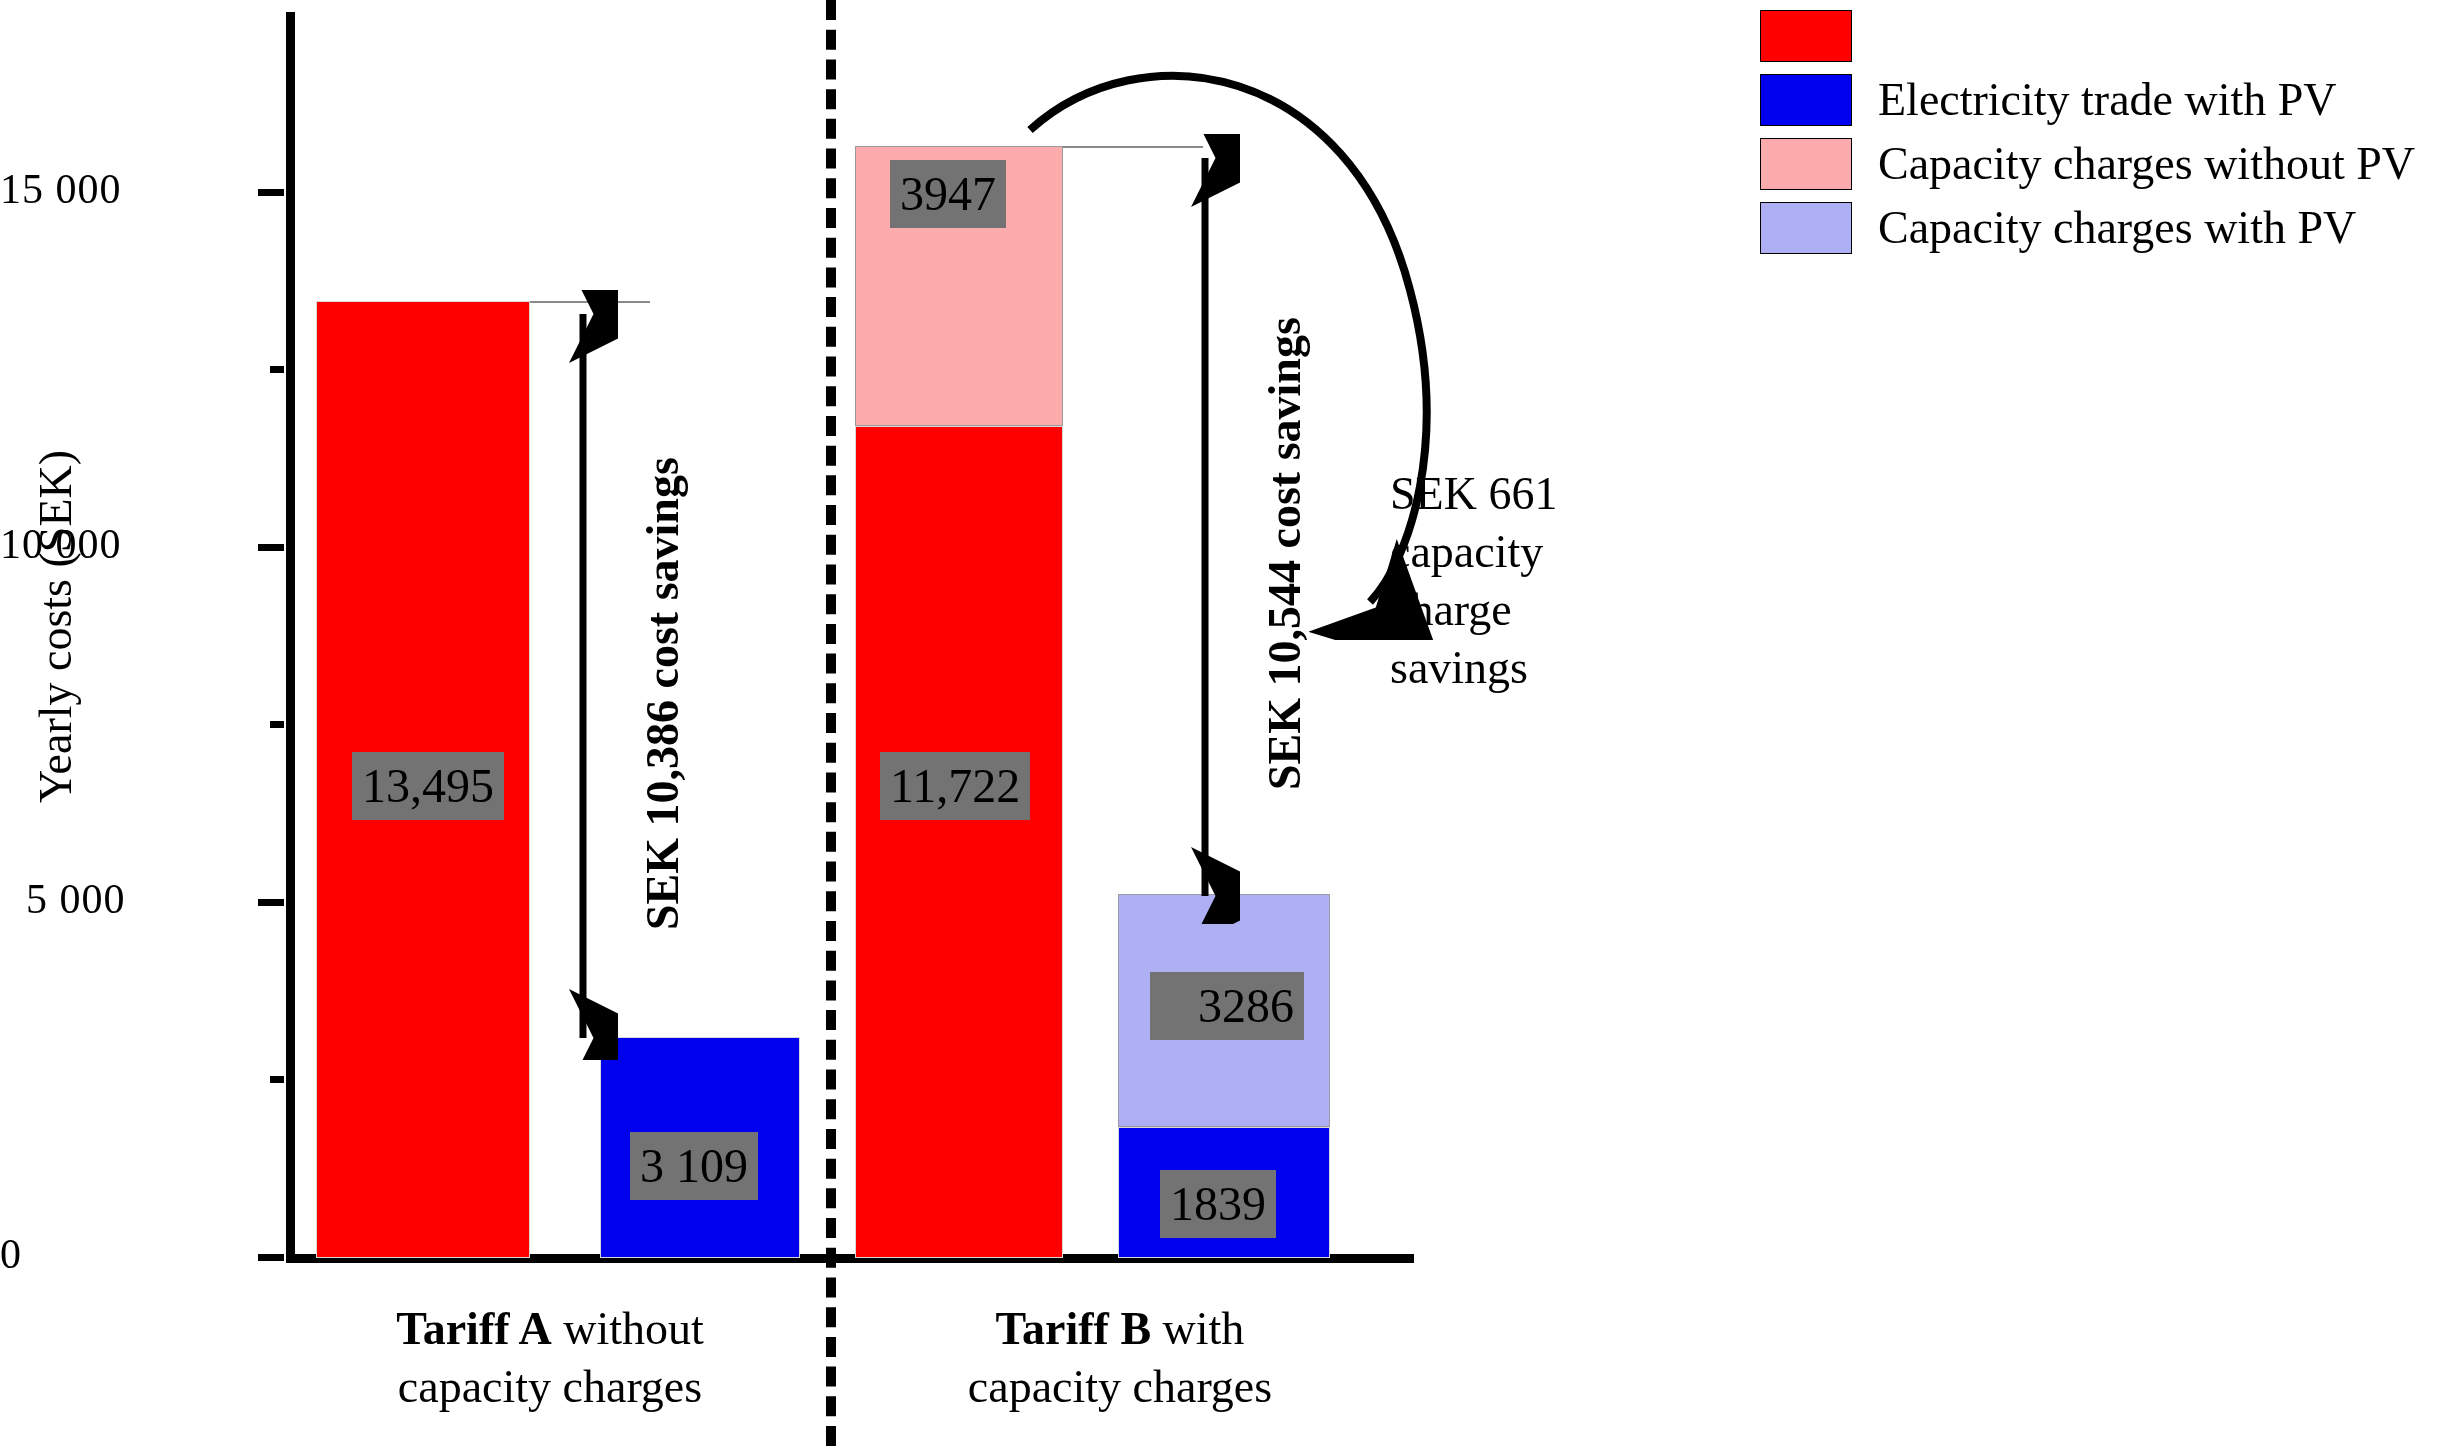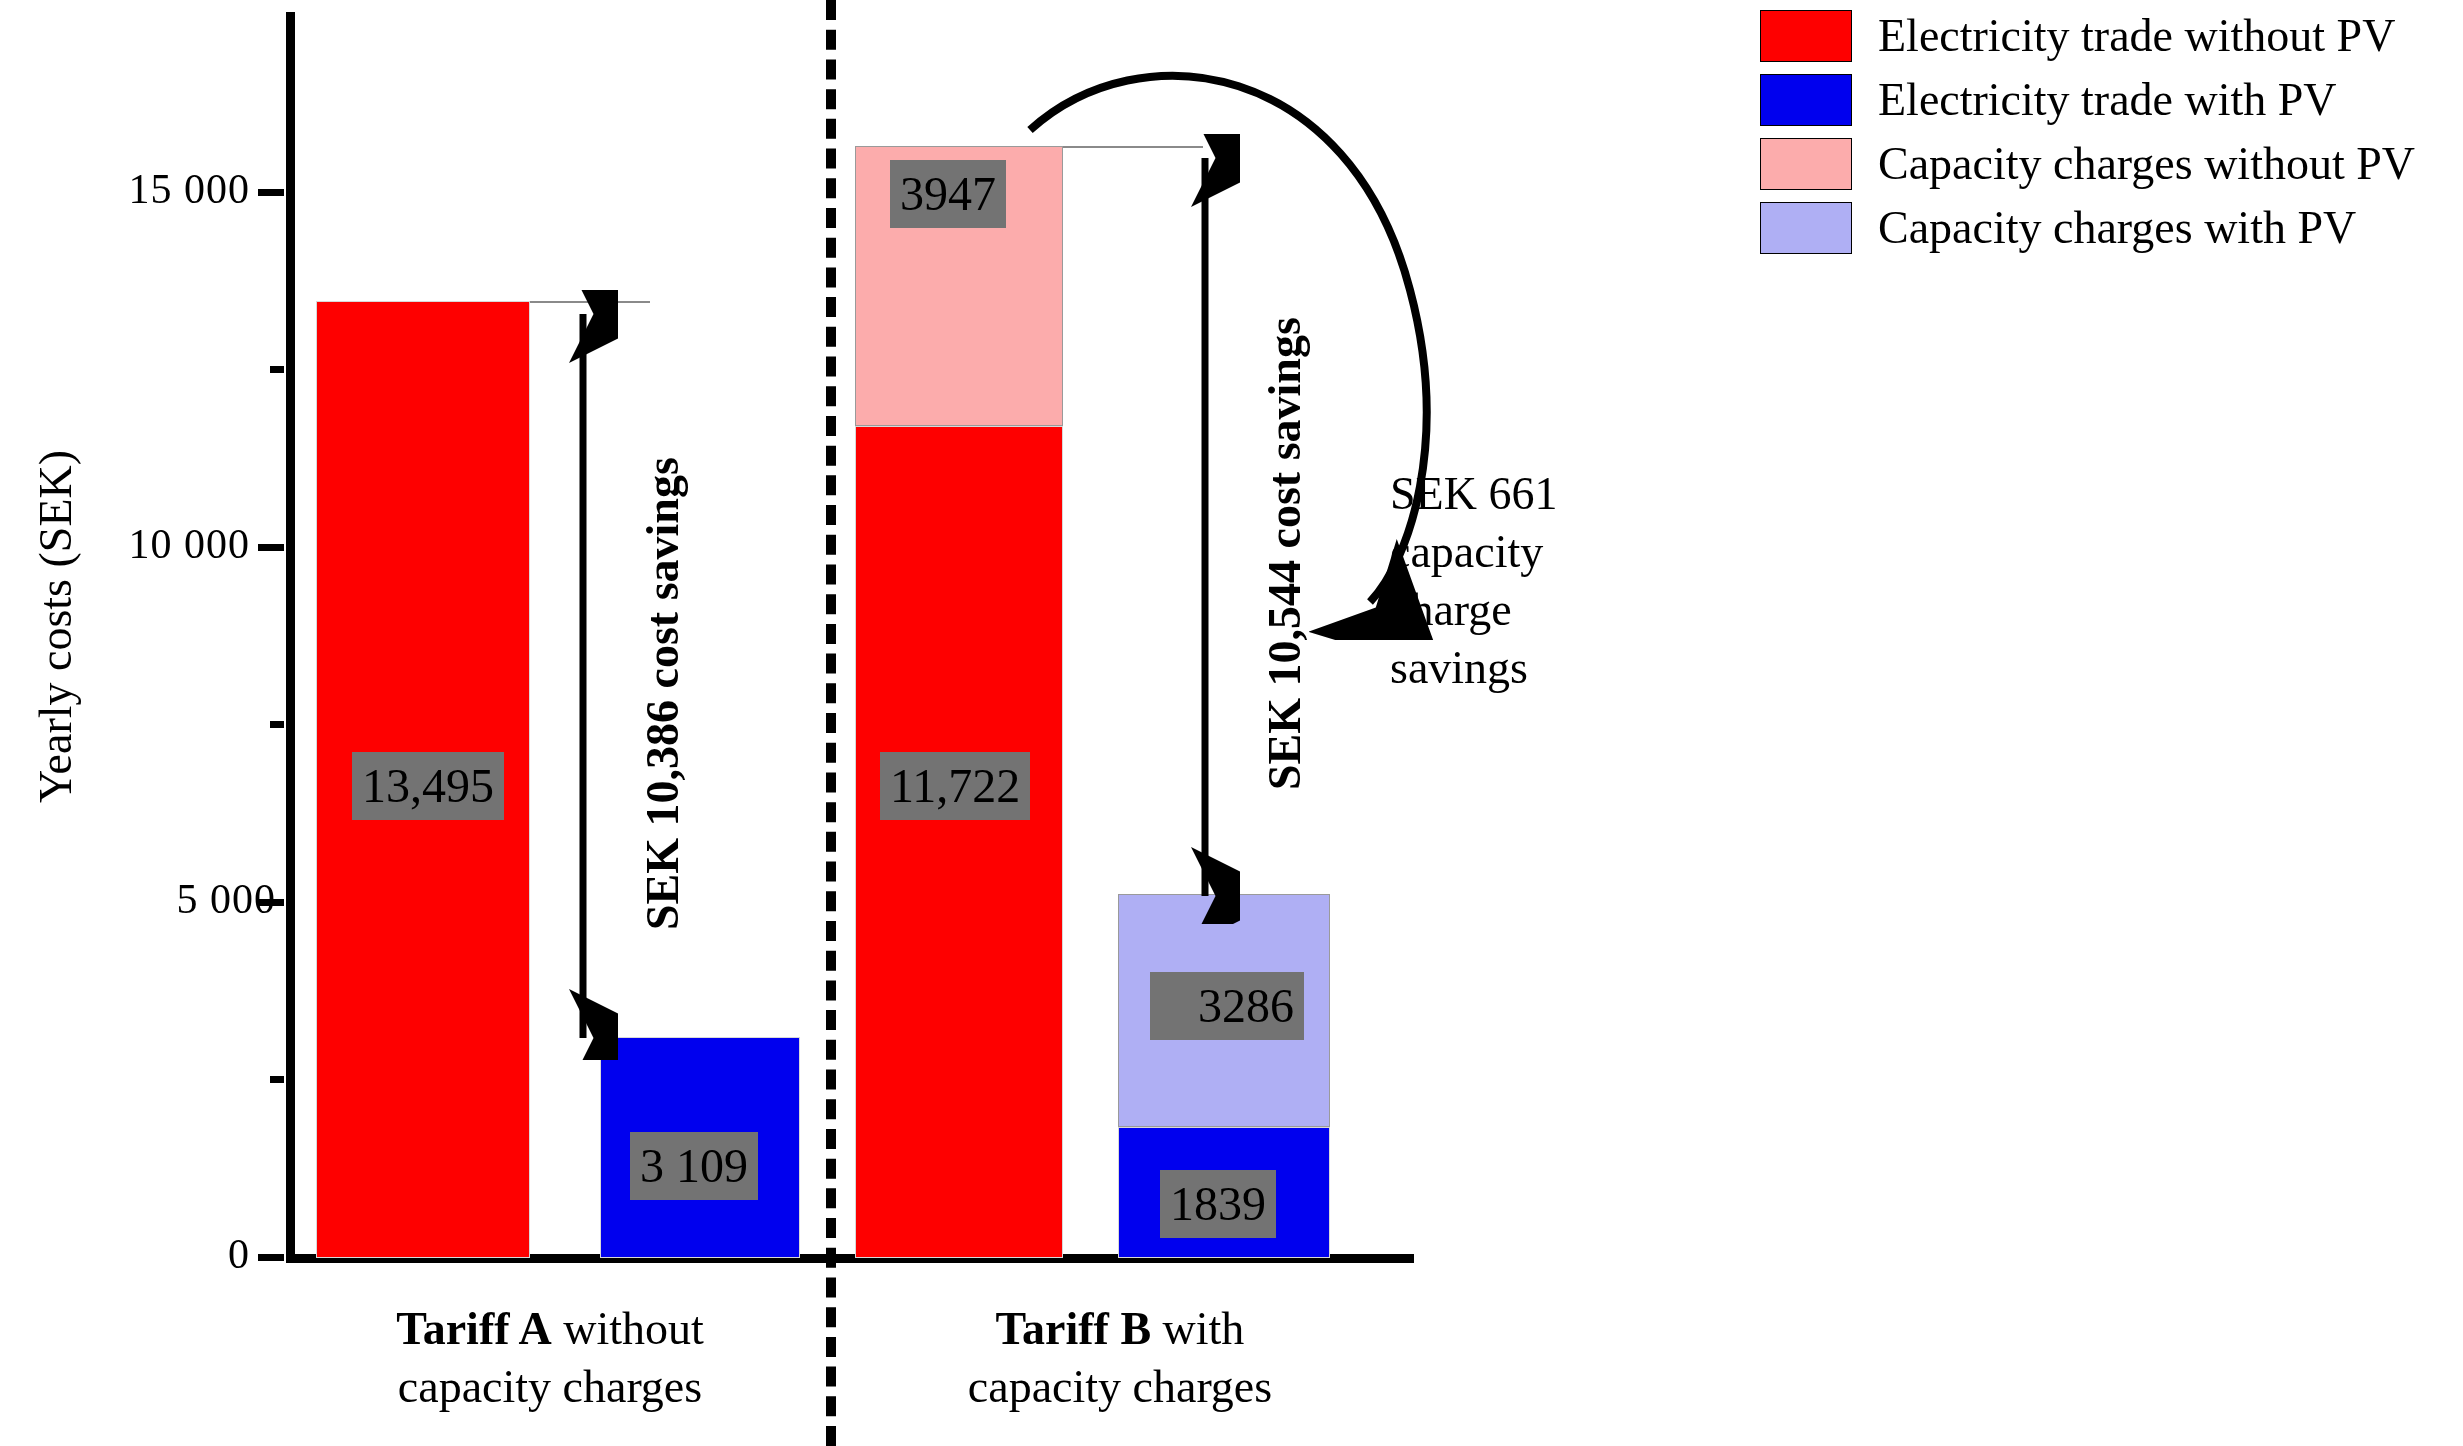--- a/index.html
+++ b/index.html
@@ -8,21 +8,21 @@
 
   .plot{position:absolute;left:0;top:0;width:1700px;height:1446px;}
 
   
   #y-axis-line{position:absolute;left:286px;top:12px;width:9px;height:1250px;background:#000;}
   #x-axis-line{position:absolute;left:286px;top:1254px;width:1128px;height:9px;background:#000;}
 
   .tick-major{position:absolute;width:26px;height:7px;background:#000;}
   .tick-minor{position:absolute;width:14px;height:7px;background:#000;}
 
-  .ytick-label{position:absolute;right:0;text-align:right;font-size:42px;line-height:42px;
+  .ytick-label{position:absolute;right:0;font-size:42px;line-height:42px;
                white-space:nowrap;letter-spacing:1px;}
 
   #y-axis-title{position:absolute;left:-205px;top:600px;width:520px;text-align:center;
                 font-size:46px;transform:rotate(-90deg);transform-origin:50% 50%;white-space:nowrap;}
 
   
   #group-divider{position:absolute;left:826px;top:0px;width:0;height:1446px;
                  border-left:10px dashed #000;}
 
   
@@ -154,21 +154,20 @@
       <span class="b">Tariff B</span><span> with</span>
     </div>
     <div>capacity charges</div>
   </div>
 
 </div>
 
 <div id="legend">
   <div class="legend-row">
     <span class="legend-swatch" style="background:#FE0000;"></span>
-    <span class="legend-text">Electricity trade without PV</span>
   </div>
   <div class="legend-row">
     <span class="legend-swatch" style="background:#0000EE;"></span>
     <span class="legend-text">Electricity trade with PV</span>
   </div>
   <div class="legend-row">
     <span class="legend-swatch" style="background:#FCACAC;"></span>
     <span class="legend-text">Capacity charges without PV</span>
   </div>
   <div class="legend-row">

